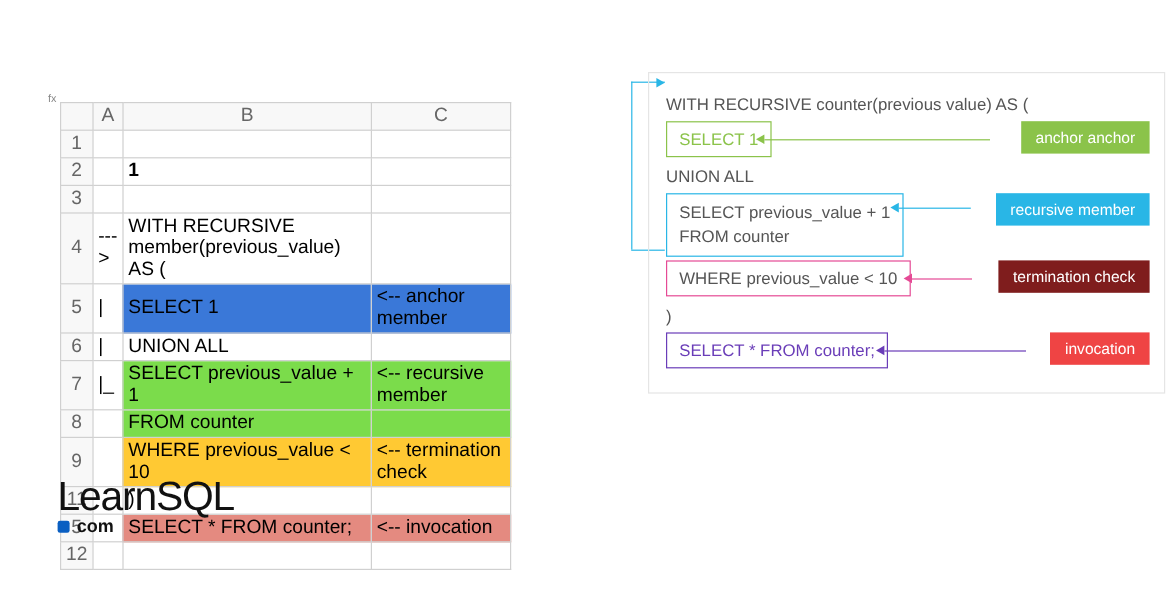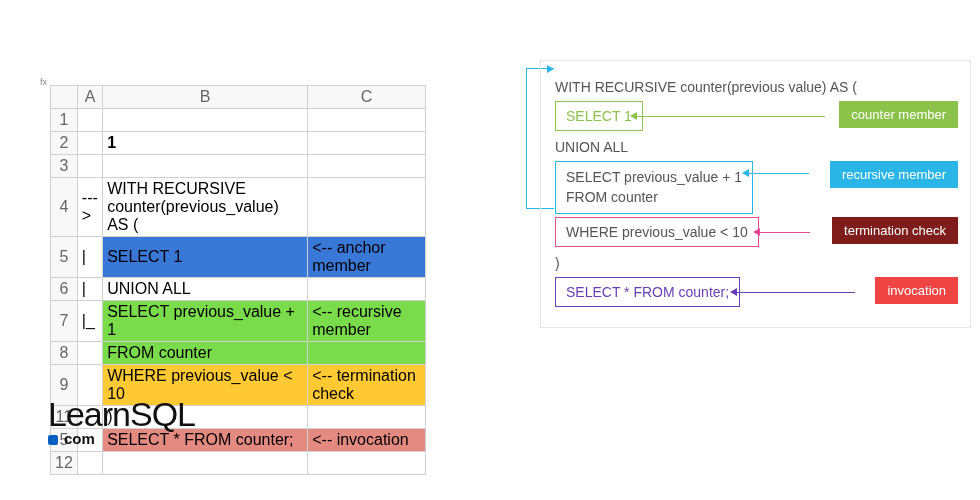--- a/index.html
+++ b/index.html
@@ -85,21 +85,21 @@
     </tr>
     <tr>
       <th class="rowhdr">3</th>
       <td class="col-a"></td>
       <td class="col-b"></td>
       <td class="col-c"></td>
     </tr>
     <tr>
       <th class="rowhdr">4</th>
       <td class="col-a">---&gt;</td>
-      <td class="col-b">WITH RECURSIVE counter(previous_value) AS (</td>
+      <td class="col-b">WITH RECURSIVE member(previous_value) AS (</td>
       <td class="col-c"></td>
     </tr>
     <tr>
       <th class="rowhdr">5</th>
       <td class="col-a">|</td>
       <td class="col-b hl-blue">    SELECT 1</td>
       <td class="col-c hl-blue">&lt;-- anchor member</td>
     </tr>
     <tr>
       <th class="rowhdr">6</th>
@@ -155,21 +155,21 @@
 </div>
 
 <div class="diagram">
   <div class="dia-outer">
     <div class="dia-line">WITH RECURSIVE counter(previous value) AS (</div>
 
     <div class="dia-line" style="height:32px;">
       <span class="dia-box bx-green">SELECT 1</span>
       <span class="arrow-head ah-green" style="left:75px; top:11px;"></span>
       <span class="arrow-line al-green" style="left:82px; top:15px; width:188px;"></span>
-      <span class="label-box lb-green">counter member</span>
+      <span class="label-box lb-green">anchor anchor</span>
     </div>
 
     <div class="dia-line">UNION ALL</div>
 
     <div class="dia-line" style="height:50px;">
       <span class="dia-box bx-cyan" style="line-height:1.4;">
         <span>SELECT previous_value + 1</span><br>
         <span>FROM counter</span>
       </span>
       <span class="arrow-head ah-cyan" style="left:187px; top:8px;"></span>

